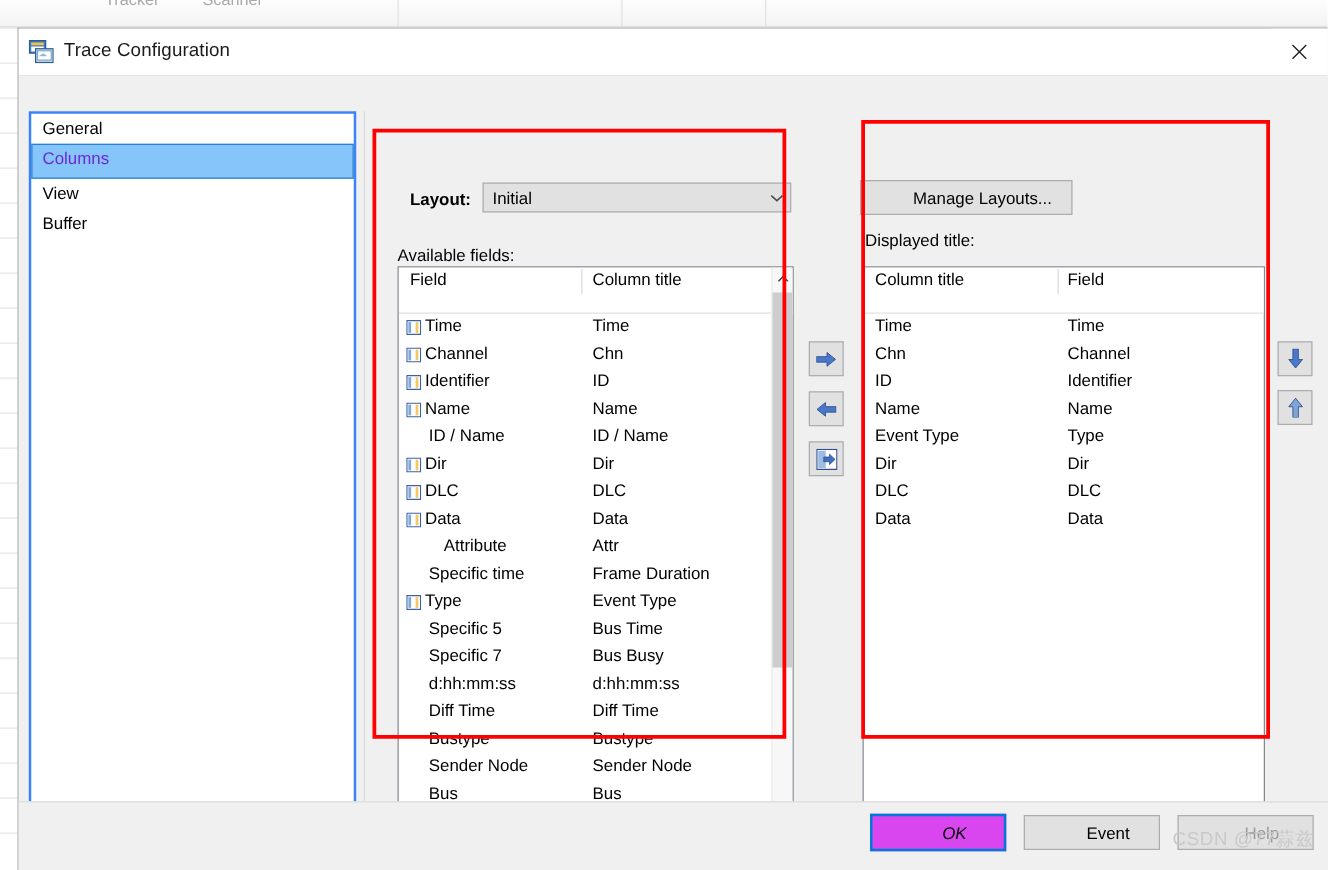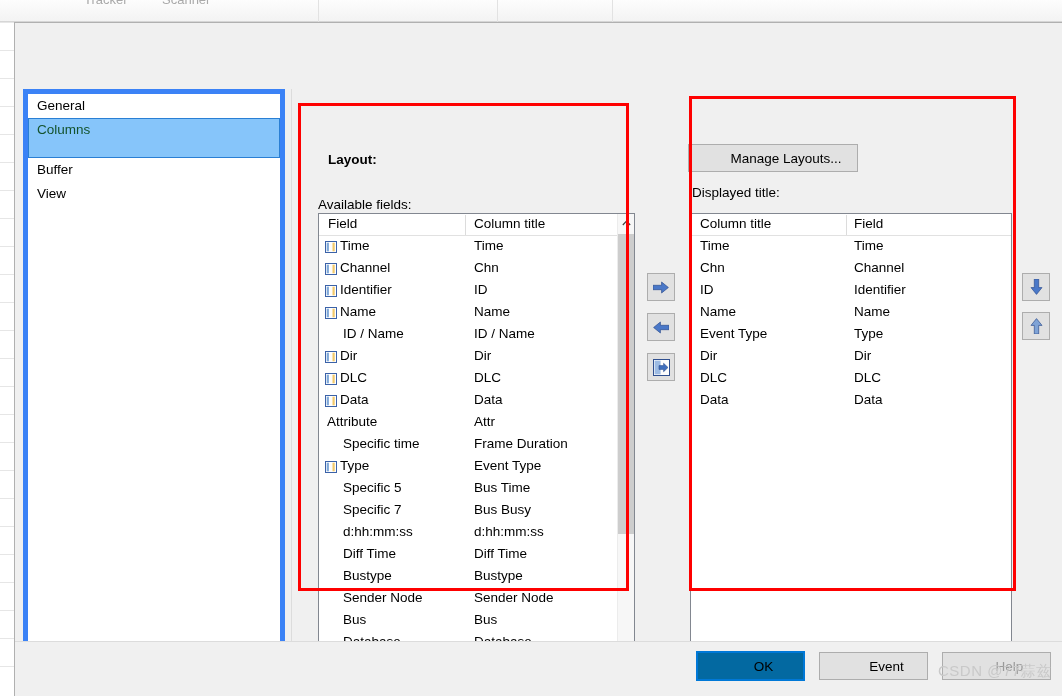--- a/index.html
+++ b/index.html
@@ -85,35 +85,35 @@
     width: 1048px; height: 636px;
     background: #f0f0f0;
   }
 
   
   #navlist {
     position: absolute;
     left: 8px; top: 28px;
     width: 262px; height: 588px;
     background: #fff;
-    border: 5px solid #3b82f6;
+    border: 2px solid #3b82f6;
   }
   .nav-item {
     height: 24px; line-height: 24px;
     padding-left: 9px;
     font-size: 13.5px;
     color: #000;
     cursor: default;
     white-space: nowrap;
   }
   .nav-item.selected {
     background: #86c5fa;
     border: 1px solid #2a7fd4;
-    color: #14532d;
-    height: 40px; line-height: 22px;
+    color: #6d28d9;
+    height: 28px; line-height: 22px;
     padding-left: 8px;
   }
 
   
   #content {
     position: absolute;
     left: 276px; top: 28px;
     width: 764px; height: 588px;
     background: #f0f0f0;
     border-left: 1px solid #dcdcdc;
@@ -146,34 +146,35 @@
     border: 1px solid #adadad;
     font-size: 13.5px;
     color: #000;
     display: flex; align-items: center; justify-content: center;
     cursor: pointer;
     font-family: "Liberation Sans", sans-serif;
     padding-left: 26px;
   }
   .btn.default {
     border: 2px solid #0078d7;
-    background: #0369a1;
+    background: #d946ef;
+    font-style: italic;
   }
   .btn.disabled { color: #9a9a9a; }
 
   
   .listbox {
     position: absolute;
     background: #ffffff;
     border: 1px solid #828790;
     overflow: hidden;
   }
   .lb-head {
     position: relative;
-    height: 22px;
+    height: 37px;
     background: #fff;
     border-bottom: 1px solid #e1e1e1;
   }
   .lb-head .hc {
     position: absolute; top: 2px;
     font-size: 13.5px; color: #000;
     white-space: nowrap;
   }
   .lb-head .hsep {
     position: absolute; top: 1px; width: 1px; height: 20px;
@@ -286,33 +287,59 @@
     <span class="bg-tab" style="left:84px">Tracker</span>
     <span class="bg-tab" style="left:162px">Scanner</span>
     <span class="sep" style="left:318px"></span>
     <span class="sep" style="left:497px"></span>
     <span class="sep" style="left:612px"></span>
   </div>
 </div>
 
 <div id="dialog">
 
+  <div id="titlebar">
+    <span id="title-icon">
+      <svg width="20" height="19" viewBox="0 0 20 19">
+        <rect x="0.5" y="0.5" width="13" height="10" fill="#3f7fc4" stroke="#2c5b8e"></rect>
+        <rect x="2" y="2" width="10" height="2.2" fill="#f2c14a"></rect>
+        <rect x="2" y="5.2" width="10" height="4" fill="#ffffff"></rect>
+        <rect x="5.5" y="7" width="14" height="11" fill="#cfe2f3" stroke="#2c5b8e"></rect>
+        <rect x="7" y="8.6" width="11" height="7.5" fill="#ffffff" stroke="#7fa8cd"></rect>
+        <path d="M8 13 l3.5 -2.4 l3.5 2.4 z" fill="#8fb7da"></path>
+      </svg>
+    </span>
+    <span id="title-text">Trace Configuration</span>
+    <div id="close-btn">
+      <svg width="13" height="13" viewBox="0 0 13 13">
+        <path d="M1 1 L12 12 M12 1 L1 12" stroke="#202020" stroke-width="1.1" fill="none"></path>
+      </svg>
+    </div>
+  </div>
 
   <div id="dlg-body">
 
     <div id="navlist">
       <div class="nav-item">General</div>
       <div class="nav-item selected">Columns</div>
+      <div class="nav-item">View</div>
       <div class="nav-item">Buffer</div>
-      <div class="nav-item">View</div>
     </div>
 
     <div id="content">
 
       <span class="lbl" style="left:36px; top:63px;font-weight:bold;">Layout:</span>
+      <div class="combo" style="left:94px; top:57px; width:247px;">
+        <span class="cval">Initial</span>
+        <span class="carrow">
+          <svg width="11" height="7" viewBox="0 0 11 7">
+              <path d="M1 1.5 L5.5 5.5 L10 1.5" stroke="#4a4a4a" stroke-width="1.2" fill="none"></path>
+            </svg>
+        </span>
+      </div>
 
       <div class="btn" style="left:396px; top:55px; width:170px; height:28px;">Manage Layouts...</div>
 
       <span class="lbl" style="left:26px; top:96px;margin-top:12px;">Available fields:</span>
 
       <span class="lbl" style="left:400px; top:96px;">Displayed title:</span>
 
       <div class="listbox" id="available-listbox" style="left:26px; top:124px; width:317px; height:473px;">
         <div class="lb-head">
           <span class="hc" style="left:9px">Field</span>
@@ -388,21 +415,21 @@
               <span class="colicon" style="left:6px"><svg width="12" height="12" viewBox="0 0 12 12">
                   <rect x="0.5" y="0.5" width="11" height="11" fill="#ffffff" stroke="#3b62a8"></rect>
                   <rect x="1.7" y="1.7" width="2.2" height="8.6" fill="#7fa8d8"></rect>
                   <rect x="4.6" y="1.7" width="2.2" height="8.6" fill="#fdfdfd"></rect>
                   <rect x="7.5" y="1.7" width="2.2" height="8.6" fill="#f2c96a"></rect>
                 </svg></span>
               <span class="c1" style="left:21px">Data</span>
               <span class="c2" style="left:155px">Data</span>
             </div>
             <div class="lb-row">
-              <span class="c1" style="left:8px">Attribute</span>
+              <span class="c1" style="left:36px">Attribute</span>
               <span class="c2" style="left:155px">Attr</span>
             </div>
             <div class="lb-row">
               <span class="c1" style="left:24px">Specific time</span>
               <span class="c2" style="left:155px">Frame Duration</span>
             </div>
             <div class="lb-row">
               <span class="colicon" style="left:6px"><svg width="12" height="12" viewBox="0 0 12 12">
                   <rect x="0.5" y="0.5" width="11" height="11" fill="#ffffff" stroke="#3b62a8"></rect>
                   <rect x="1.7" y="1.7" width="2.2" height="8.6" fill="#7fa8d8"></rect>

